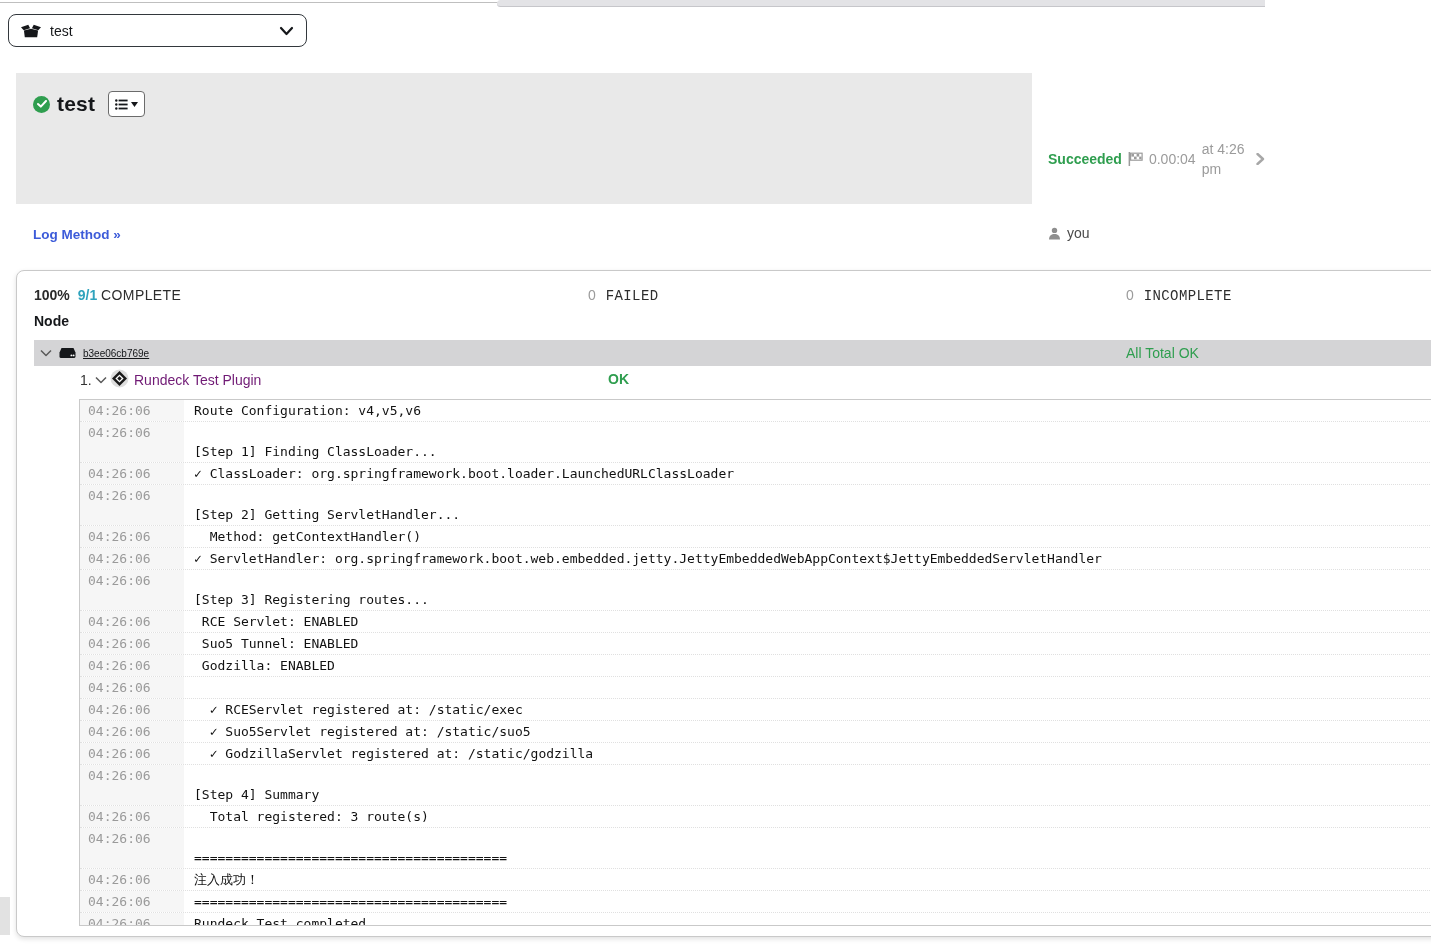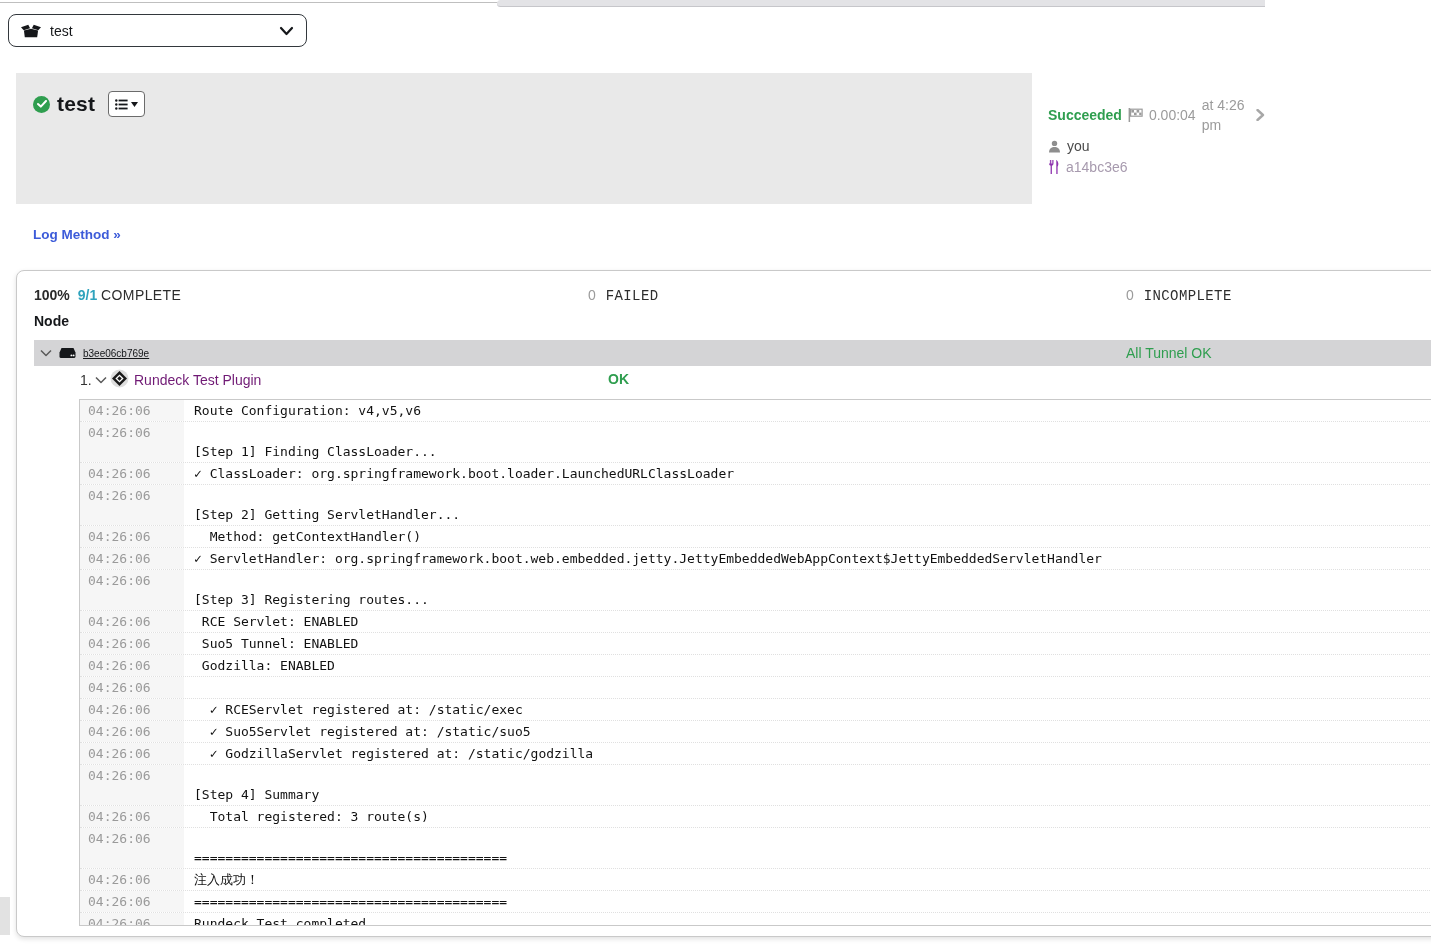--- a/index.html
+++ b/index.html
@@ -30,21 +30,21 @@
   .job-title-row{top:18px; left:17px; display:flex; align-items:center; gap:7px;}
   .check-circle{width:17px; height:17px; border-radius:50%; background:var(--green);
     display:inline-flex; align-items:center; justify-content:center;}
   .job-title{font-size:21px; font-weight:bold; color:#15171a; letter-spacing:.2px;}
   .list-btn{margin-left:6px; width:37px; height:26px; background:#fff;
     border:1px solid #6b6b6b; border-radius:4px; display:inline-flex;
     align-items:center; justify-content:center; gap:3px; cursor:pointer;}
 
   
   .exec-info{top:95px; left:1048px; font-size:14px; line-height:20px;}
-  .exec-row{display:flex; align-items:center; gap:6px; margin-bottom:1px;}
+  .exec-row{display:flex; align-items:center; gap:6px; margin-bottom:1px;margin-top:44px;}
   .succeeded{color:var(--green); font-weight:bold;}
   .muted{color:var(--gray-text);}
   .exec-user{color:#4a4a4a;}
   .exec-id{color:#a79aae;}
 
   
   .log-output-link{top:227px; left:33px; color:var(--link); font-size:13.5px;
     font-weight:600; cursor:pointer; text-decoration:none;}
 
   
@@ -211,21 +211,21 @@
         </svg>
       </span>
       <span>
         <svg width="17" height="13" viewBox="0 0 17 13">
           <path d="M2.5 1 h12 l2 4.5 v4 a1.6 1.6 0 0 1 -1.6 1.6 H2.1 A1.6 1.6 0 0 1 0.5 9.5 v-4 Z" fill="#15171a"></path>
           <circle cx="12.4" cy="8.4" r="0.95" fill="#fff"></circle>
           <circle cx="14.6" cy="8.4" r="0.95" fill="#fff"></circle>
         </svg>
       </span>
       <span class="node-name">b3ee06cb769e</span>
-      <span class="node-status">All Tunnel OK</span>
+      <span class="node-status">All Total OK</span>
     </div>
 
     <div class="abs step-row">
       <span class="step-num">1.</span>
       <span class="step-chev">
         <svg width="12" height="8" viewBox="0 0 12 8" fill="none" stroke="#5a5a5a" stroke-width="1.5" stroke-linejoin="round">
           <polyline points="1,1.5 6,6.5 11,1.5"></polyline>
         </svg>
       </span>
       <span class="step-icon">

